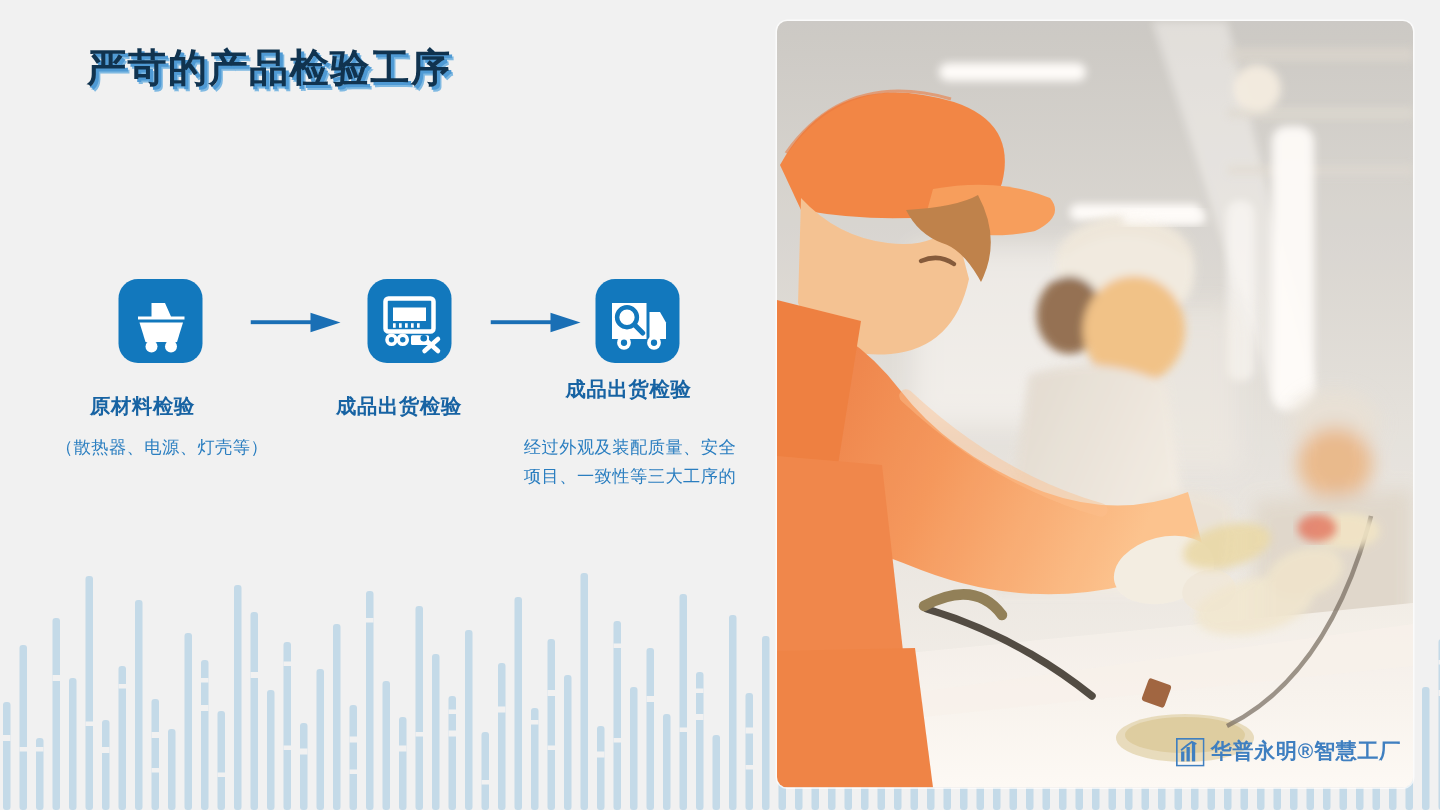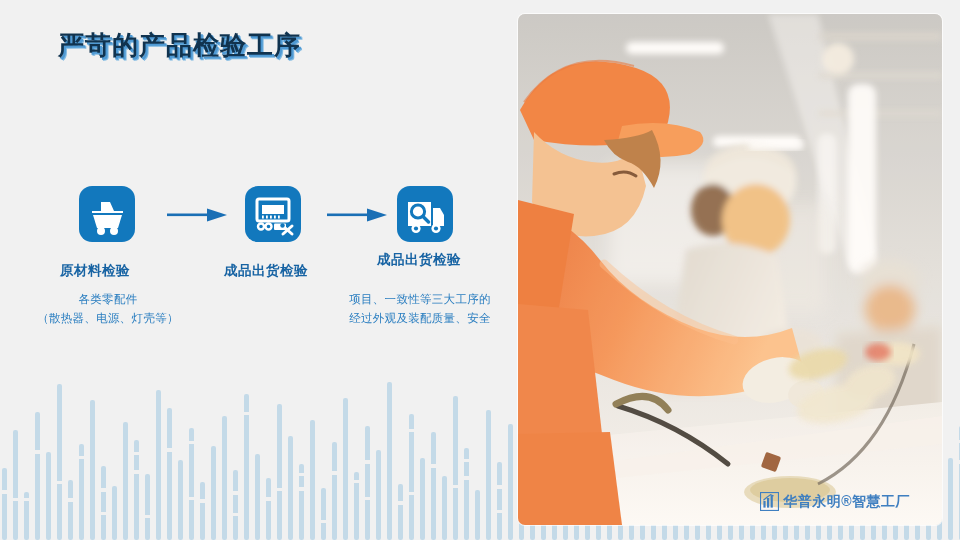--- a/index.html
+++ b/index.html
@@ -117,24 +117,23 @@
     border-radius: 7px;
     overflow: hidden;
     z-index: 6;
     box-shadow: 0 0 0 1px rgba(255,255,255,0.7);
     background: #e8e6e2;
   }
   .photo svg { display: block; }
 
   .watermark {
     position: absolute;
-    right: 32px;
+    right: 8px;
     bottom: 14px;
     display: flex;
-    align-items: center;
     gap: 4px;
     z-index: 3;
   }
   .wm-text {
     font-size: 14px;
     font-weight: bold;
     color: #3f7fc0;
     letter-spacing: 0.5px;
     white-space: nowrap;
   }
@@ -367,26 +366,25 @@
           <circle cx="21" cy="25.5" r="6.6" fill="none" stroke="#1278bd" stroke-width="3"></circle>
           <path d="M26 30.5 L31.5 36" stroke="#1278bd" stroke-width="3.4" stroke-linecap="round"></path>
         </svg>
       </div>
 
       <div class="step-label label-1">原材料检验</div>
       <div class="step-label label-2">成品出货检验</div>
       <div class="step-label label-3">成品出货检验</div>
 
       <div class="step-desc desc-1">
-        <div>各类零配件</div>
         <div>（散热器、电源、灯壳等）</div>
       </div>
       <div class="step-desc desc-3">
+        <div>经过外观及装配质量、安全</div>
         <div>项目、一致性等三大工序的</div>
-        <div>经过外观及装配质量、安全</div>
       </div>
 
     </div>
   </div>
 
   <div class="photo">
     <svg width="424" height="511" viewBox="0 0 424 511">
       <defs>
         <linearGradient id="ceil" x1="0" y1="0" x2="0" y2="1">
           <stop offset="0%" stop-color="#c9c9c7"></stop>

